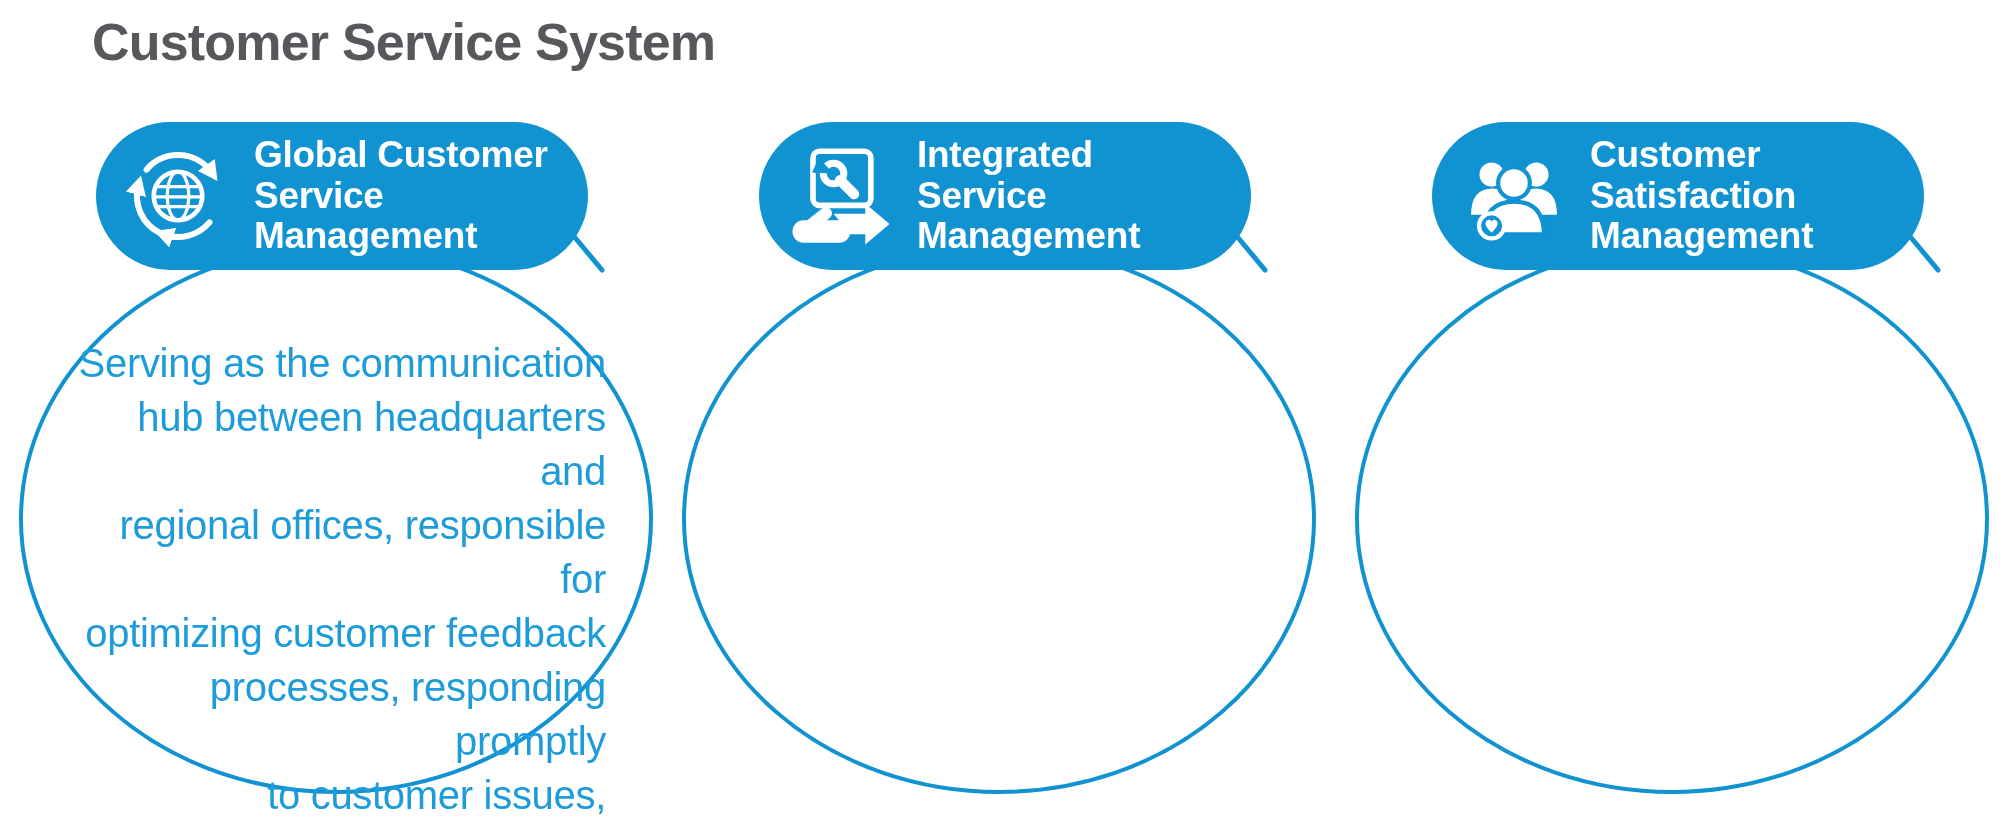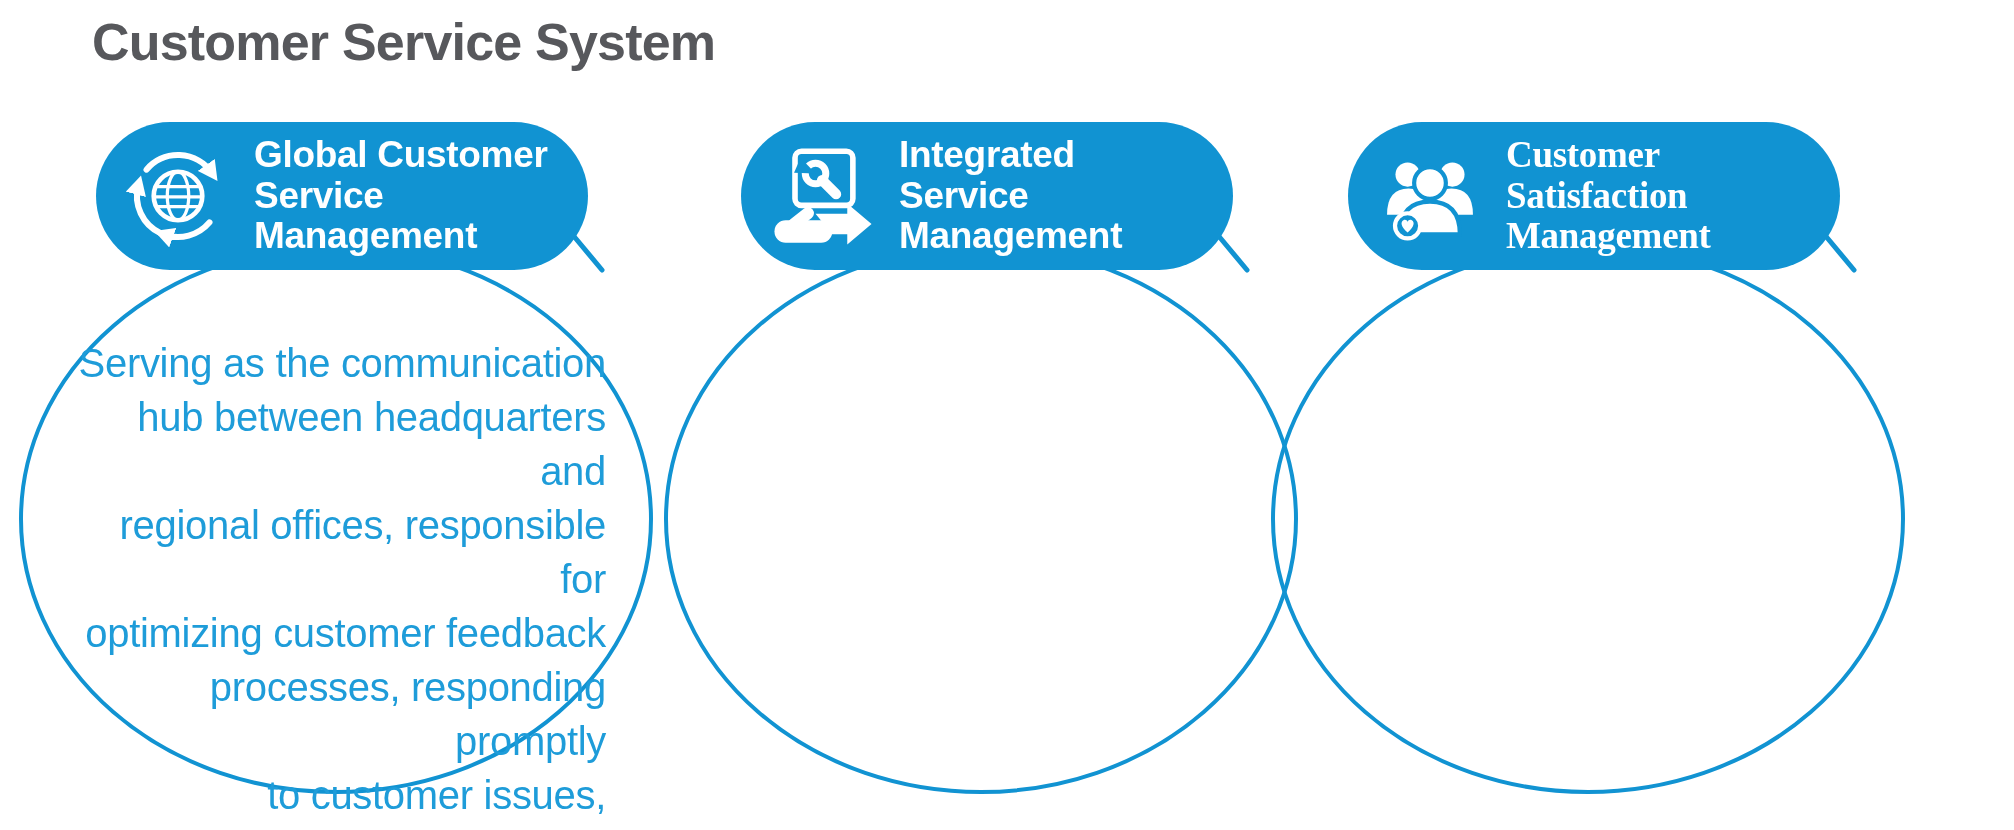--- a/index.html
+++ b/index.html
@@ -16,22 +16,22 @@
   }
   .page-title{
     position:absolute;left:92px;top:12px;
     font-size:52px;font-weight:700;color:var(--gray);
     letter-spacing:-0.8px;
   }
   .group{
     position:absolute;top:100px;width:640px;height:712px;
   }
   .group.g1{left:16px;}
-  .group.g2{left:661px;}
-  .group.g3{left:1268px;font-family:Liberation Serif, serif;}
+  .group.g2{left:679px;}
+  .group.g3{left:1352px;}
   .bg{
     position:absolute;left:0;top:0;width:640px;height:712px;
   }
   .stroke-blue{stroke:var(--blue);}
   .fill-blue{fill:var(--blue);}
   .pill{
     position:absolute;left:80px;top:22px;width:492px;height:148px;
     background:var(--blue);border-radius:74px;
     display:flex;align-items:center;
     padding:0 18px 0 26px;

